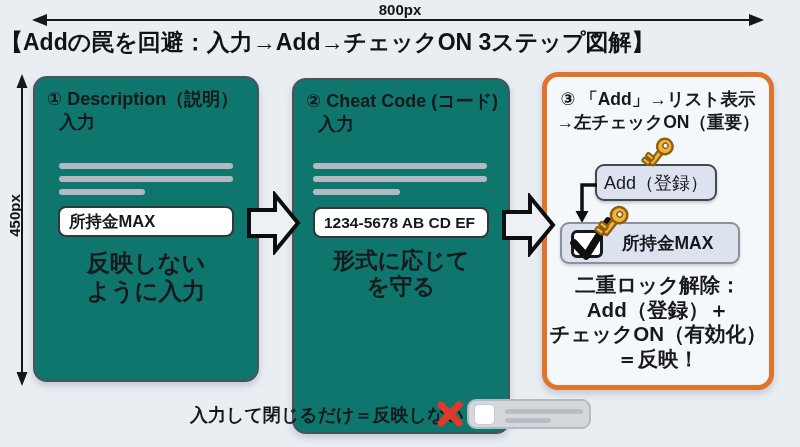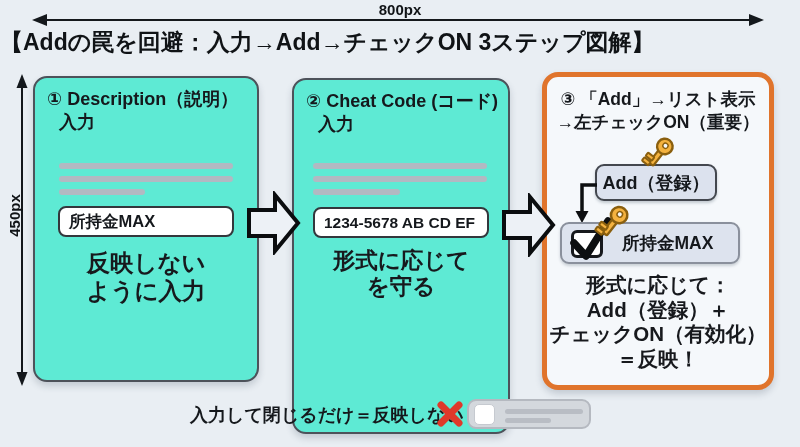--- a/index.html
+++ b/index.html
@@ -7,42 +7,42 @@
     position:relative;width:800px;height:447px;background:#e9eef3;overflow:hidden;
     font-family:"Liberation Sans","DejaVu Sans",sans-serif;color:#15181c;
   }
   .abs{position:absolute;}
   .ruler-label{font-size:15px;font-weight:800;text-align:center;color:#101316;}
   .main-title{
     left:0;right:0;top:27px;text-align:left;
     font-size:23px;font-weight:800;letter-spacing:0;color:#101316;white-space:nowrap;
   }
   .panel{
-    position:absolute;box-sizing:border-box;background:#5eead4;
+    position:absolute;box-sizing:border-box;background:#0f766e;
     border:2.5px solid #4d525a;border-radius:14px;
     box-shadow:0 4px 7px rgba(45,62,80,.20);
   }
   .panel.p3{border:5px solid #e0742c;border-radius:16px;background:#f5f8fb;padding-left:48px;}
   .p-title{position:absolute;left:12px;top:10px;font-size:18px;font-weight:800;line-height:1.28;}
   .p-title .t2{margin-left:12px;}
   .p3-title{position:absolute;left:0;right:0;top:11px;text-align:center;font-size:17.5px;font-weight:800;line-height:1.3;white-space:nowrap;}
   .sk{position:absolute;background:#b2b9c2;border-radius:3px;height:5.5px;}
   .mock-input{
     position:absolute;box-sizing:border-box;background:#ffffff;
     border:2.5px solid #33373c;border-radius:8px;height:31px;
     font-weight:800;display:flex;align-items:center;padding-left:9px;white-space:nowrap;
   }
   .cap{position:absolute;left:0;right:0;text-align:center;font-weight:800;color:#17191d;white-space:nowrap;}
   .cap-1{top:172px;font-size:23.5px;line-height:1.18;}
   .cap-2{top:168px;font-size:22.5px;line-height:1.17;}
   .cap-3{top:196px;font-size:20.5px;line-height:1.2;}
   .add-btn{
     position:absolute;left:48px;top:87px;width:122px;height:37px;box-sizing:border-box;
     background:#dce2ee;border:2.5px solid #43474e;border-radius:9px;
-    font-size:18px;font-weight:700;display:flex;align-items:center;justify-content:center;
+    font-size:18px;font-weight:400;display:flex;align-items:center;justify-content:center;
     box-shadow:0 2px 3px rgba(45,62,80,.25);white-space:nowrap;
   }
   .check-row{
     position:absolute;left:13px;top:145px;width:180px;height:42px;box-sizing:border-box;
     background:#dde3ee;border:2px solid #8a909c;border-radius:9px;
     box-shadow:0 2px 3px rgba(45,62,80,.22);
   }
   .check-box{
     position:absolute;left:9px;top:6px;width:32px;height:28px;box-sizing:border-box;
     background:#ffffff;border:3px solid #17191d;border-radius:6px;
@@ -149,21 +149,21 @@
       <g transform="rotate(38 20 20)">
         <rect x="17.3" y="16" width="5.4" height="17" rx="1.5" fill="#f4b23f" stroke="#8a5f0e" stroke-width="2.2"></rect>
         <rect x="10.5" y="25.5" width="8" height="4.2" rx="1" fill="#f4b23f" stroke="#8a5f0e" stroke-width="2"></rect>
         <rect x="10.5" y="31.5" width="8" height="4.2" rx="1" fill="#f4b23f" stroke="#8a5f0e" stroke-width="2"></rect>
         <circle cx="20" cy="10.5" r="7.8" fill="#f4b23f" stroke="#8a5f0e" stroke-width="2.4"></circle>
         <circle cx="20" cy="9.5" r="2.6" fill="#f5f8fb" stroke="#8a5f0e" stroke-width="1.4"></circle>
       </g>
     </svg>
 
     <div class="cap cap-3">
-      <div>形式に応じて：</div>
+      <div>二重ロック解除：</div>
       <div>Add（登録）＋</div>
       <div>チェックON（有効化）</div>
       <div>＝反映！</div>
     </div>
   </section>
 
   <svg class="abs" style="left:246px;top:191px;" width="56" height="64" viewBox="0 0 56 64">
     <polygon points="3,19 29,19 29,4 52,32 29,60 29,45 3,45" fill="#edf1f6" stroke="#0b0d0f" stroke-width="4" stroke-linejoin="miter"></polygon>
   </svg>
   <svg class="abs" style="left:501px;top:193px;" width="56" height="64" viewBox="0 0 56 64">

